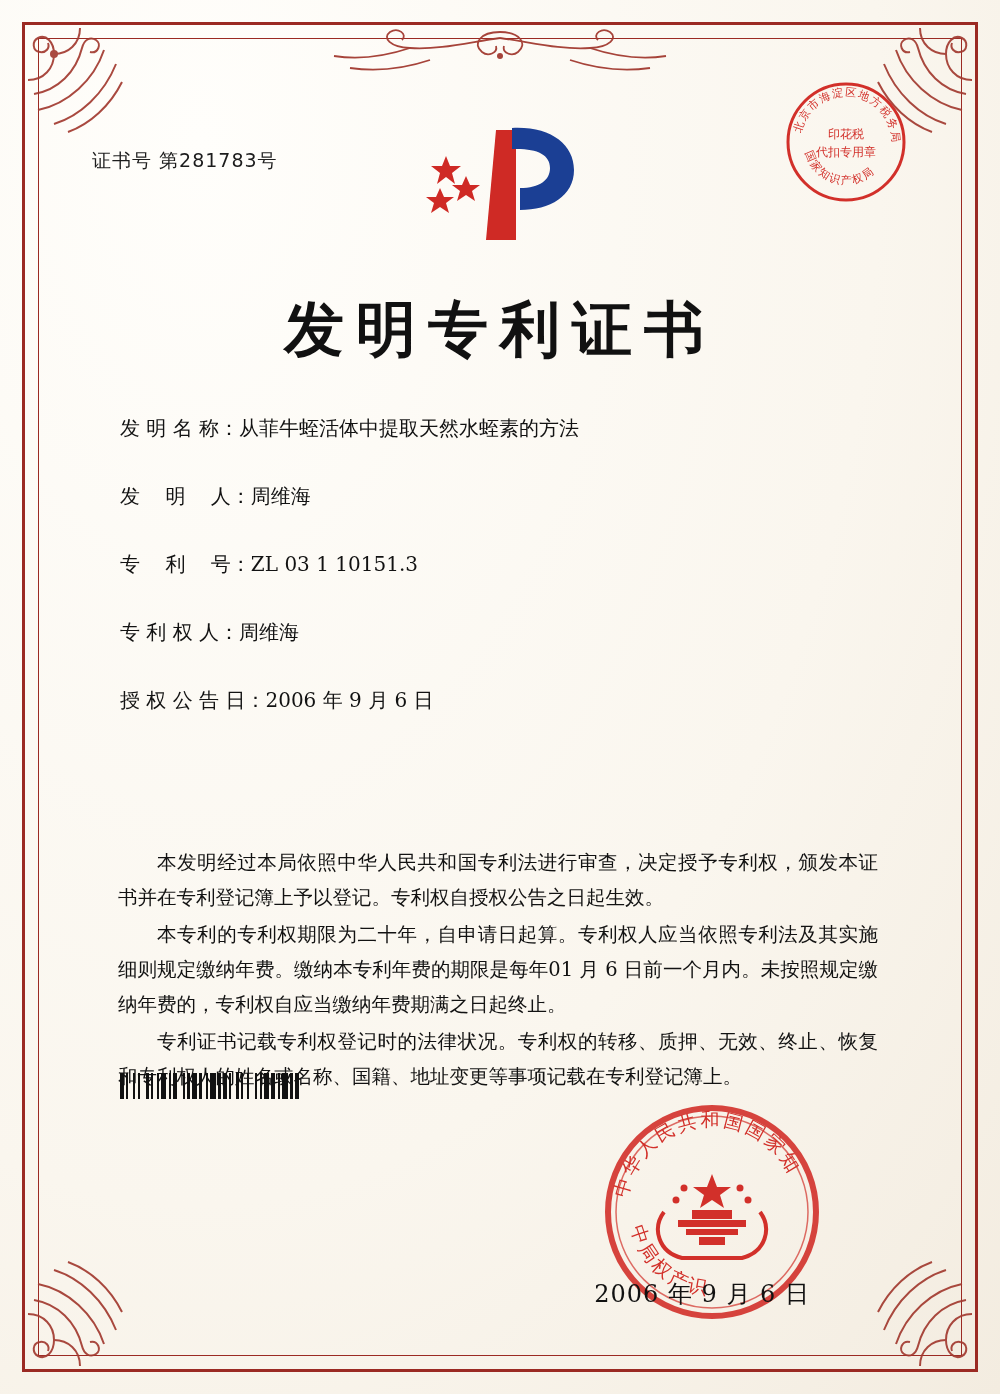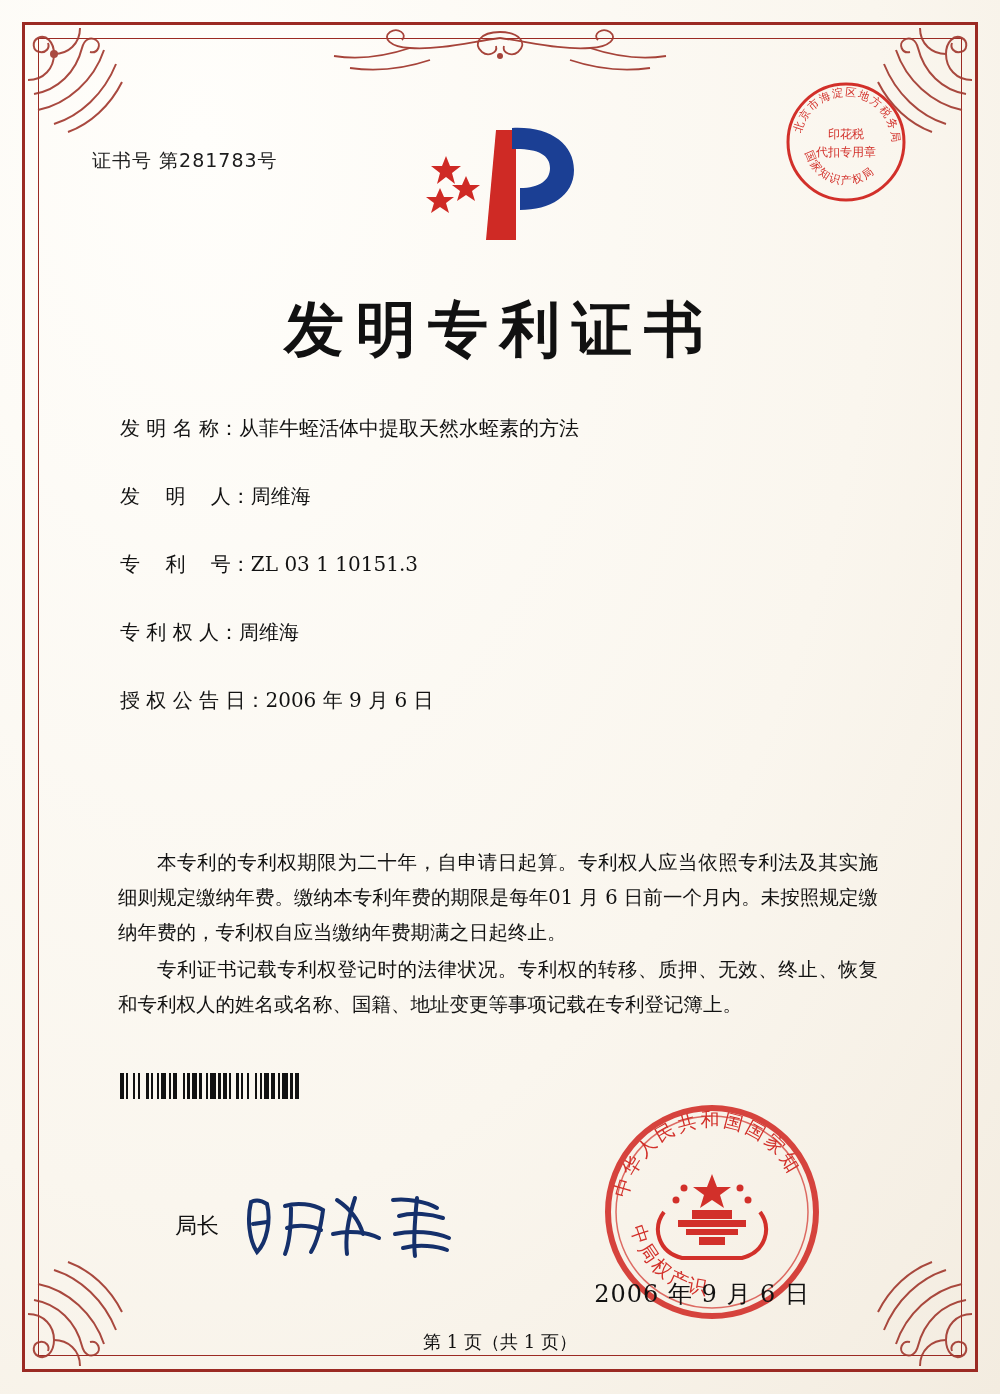--- a/index.html
+++ b/index.html
@@ -219,20 +219,21 @@
       <span class="f-label">专 利 权 人：</span>
       <span class="f-value">周维海</span>
     </div>
     <div class="field">
       <span class="f-label">授 权 公 告 日：</span>
       <span class="f-value">2006 年 9 月 6 日</span>
     </div>
   </div>
 
   <div class="body-text">
+    <p>本发明经过本局依照中华人民共和国专利法进行审查，决定授予专利权，颁发本证书并在专利登记簿上予以登记。专利权自授权公告之日起生效。</p>
     <p>本专利的专利权期限为二十年，自申请日起算。专利权人应当依照专利法及其实施细则规定缴纳年费。缴纳本专利年费的期限是每年01 月 6 日前一个月内。未按照规定缴纳年费的，专利权自应当缴纳年费期满之日起终止。</p>
     <p>专利证书记载专利权登记时的法律状况。专利权的转移、质押、无效、终止、恢复和专利权人的姓名或名称、国籍、地址变更等事项记载在专利登记簿上。</p>
   </div>
 
   <div class="barcode" id="barcode">
       <i style="width:4px;"></i>
       <i style="width:2px;background:transparent;"></i>
       <i style="width:2px;"></i>
       <i style="width:5px;background:transparent;"></i>
       <i style="width:2px;"></i>
@@ -316,37 +317,16 @@
         <circle cx="36" cy="-18" r="3.5" fill="#d2302a"></circle>
         <rect x="-34" y="2" width="68" height="7" fill="#d2302a"></rect>
         <rect x="-26" y="11" width="52" height="6" fill="#d2302a"></rect>
         <rect x="-20" y="-8" width="40" height="9" fill="#d2302a"></rect>
         <rect x="-13" y="19" width="26" height="8" fill="#d2302a"></rect>
         <path d="M-48 -6 C-60 10 -54 34 -30 40 L30 40 C54 34 60 10 48 -6" fill="none" stroke="#d2302a" stroke-width="4"></path>
       </g>
     </svg>
   </div>
 
-  <div class="sig-row">
-    <span class="sig-label">局长</span>
-    <span class="sig-mark" title="">
-      <svg viewBox="0 0 230 72" fill="none" stroke="currentColor" stroke-width="4" stroke-linecap="round">
-        <path d="M14 12 C10 28 12 50 20 62 C30 52 34 30 30 14 C24 10 18 10 14 12 Z"></path>
-        <path d="M16 34 L30 32"></path>
-        <path d="M48 16 C60 12 76 14 86 20 C84 36 80 52 74 62"></path>
-        <path d="M50 38 C62 34 76 36 84 40"></path>
-        <path d="M54 18 C54 36 52 54 48 64"></path>
-        <path d="M100 10 C112 18 122 30 126 44"></path>
-        <path d="M118 8 C112 26 108 48 110 64"></path>
-        <path d="M96 44 C112 40 130 42 142 48"></path>
-        <path d="M156 10 C170 8 190 12 200 18"></path>
-        <path d="M162 26 C176 22 194 24 206 28"></path>
-        <path d="M180 8 C178 28 176 50 178 66"></path>
-        <path d="M158 44 C176 40 198 42 212 48"></path>
-        <path d="M166 58 C182 54 200 56 210 60"></path>
-      </svg>
-    </span>
-  </div>
 
   <div class="issue-date">2006 年 9 月 6 日</div>
-  <div class="footer">第 1 页（共 1 页）</div>
 
 </div>
 
 </body></html>

